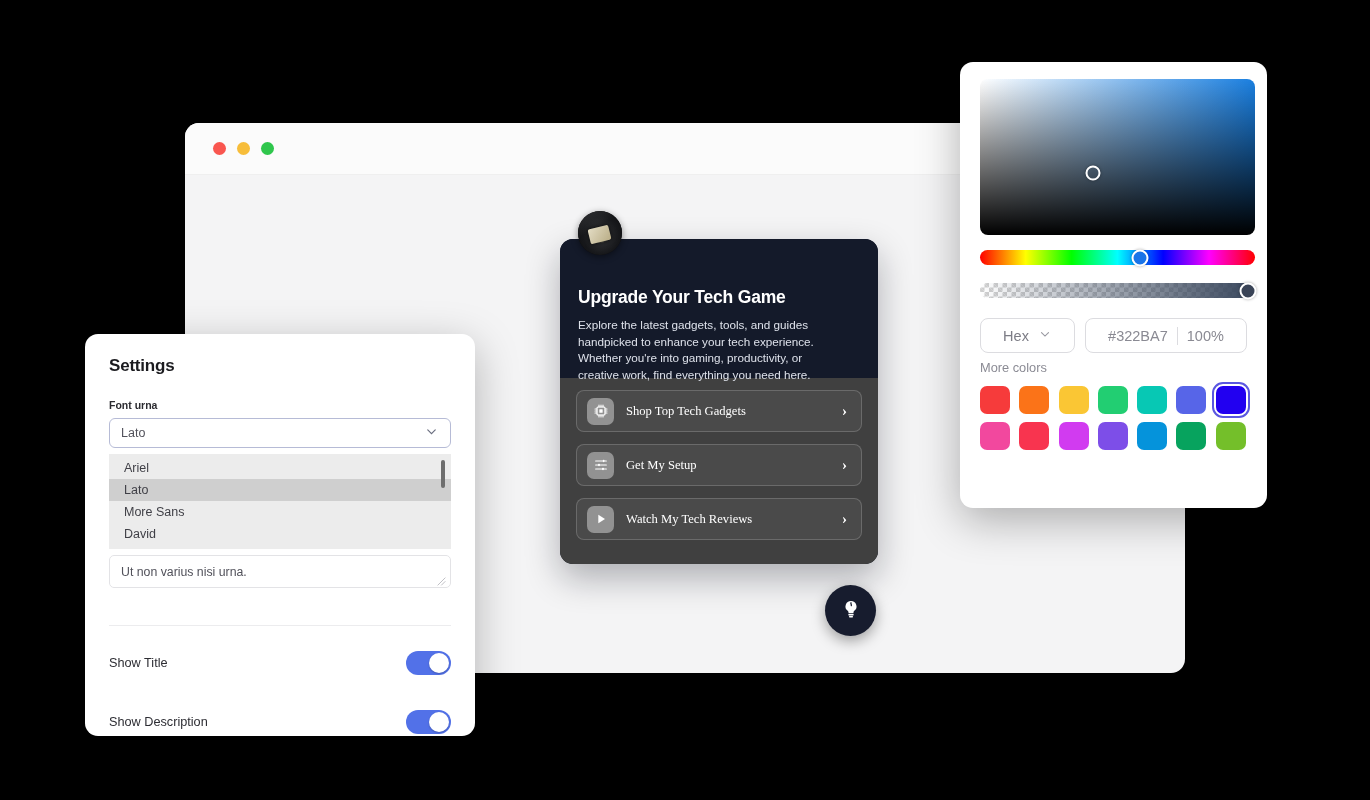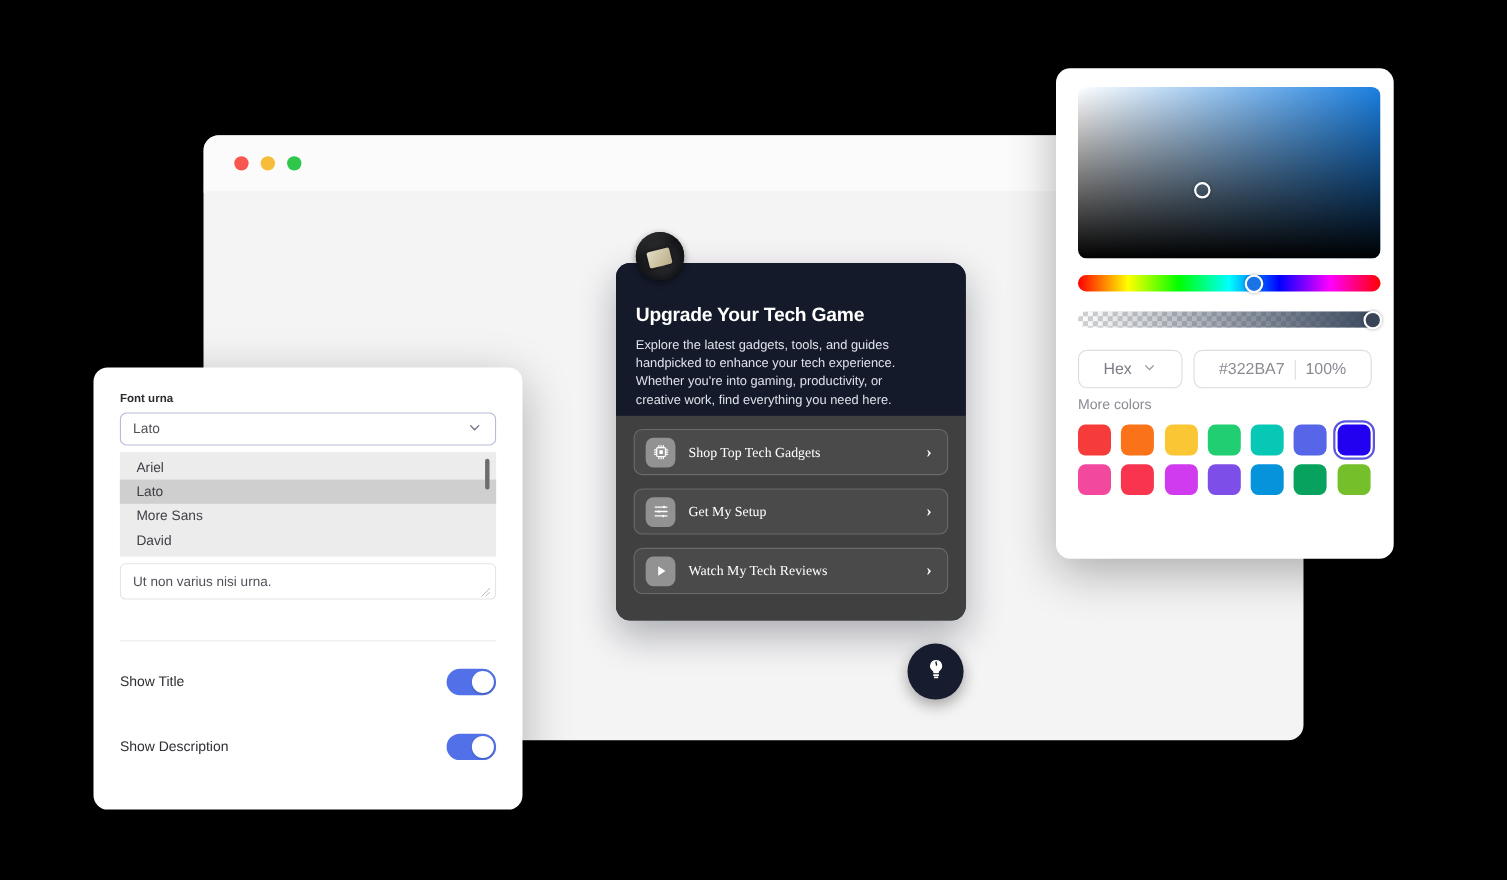--- a/index.html
+++ b/index.html
@@ -34,21 +34,21 @@
   .linkcard {
     position: absolute; left: 560px; top: 239px;
     width: 318px; height: 325px;
     border-radius: 13px;
     overflow: hidden;
     box-shadow: 0 14px 34px rgba(10,14,28,0.30);
     background: #141a2a;
   }
   .linkcard-top {
     background: #141a2a;
-    padding: 37px 18px 16px 18px;
+    padding: 48px 18px 16px 18px;
     height: 139px;
   }
   .linkcard-title {
     color: #ffffff; font-size: 17.5px; font-weight: 700;
     letter-spacing: -0.2px; margin-bottom: 9px;
   }
   .linkcard-desc {
     color: #dde1ea; font-size: 11.7px; line-height: 1.42;
     max-width: 258px;
   }
@@ -326,20 +326,21 @@
     <span>
       <svg width="22" height="22" viewBox="0 0 24 24" fill="none" stroke="#ffffff" stroke-width="1.6" stroke-linecap="round">
         <path d="M12 3.2a6 6 0 0 0-3.6 10.8c.6.5.9 1.1.9 1.8v.7h5.4v-.7c0-.7.3-1.3.9-1.8A6 6 0 0 0 12 3.2z" fill="#ffffff" stroke="none"></path>
         <path d="M9.8 18.2h4.4M10.6 20.4h2.8" stroke="#ffffff" stroke-width="1.7"></path>
         <path d="M12 5.2c-.6 1.2.9 1.9.3 3.1" stroke="#171c2e" stroke-width="1.4"></path>
       </svg>
     </span>
   </div>
 
   <div class="settings">
+    <div class="settings-title">Settings</div>
 
     <div class="field-label">Font urna</div>
 
     <div class="select-box">
       <span>Lato</span>
       <span class="chev-svg">
         <svg width="15" height="15" viewBox="0 0 24 24" fill="none" stroke="currentColor" stroke-width="1.9" stroke-linecap="round">
           <path d="M6 9.5 L12 15.5 L18 9.5"></path>
         </svg>
       </span>

